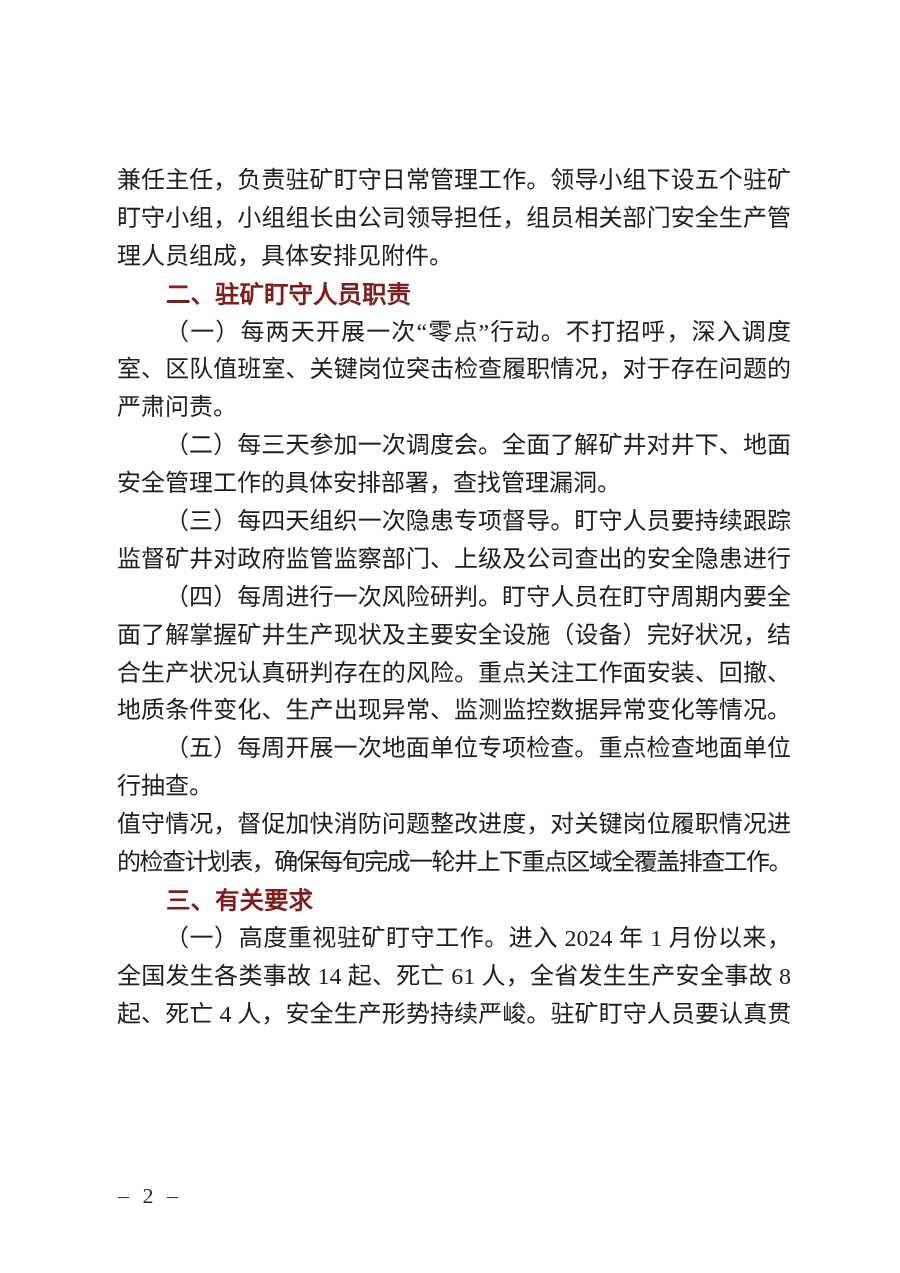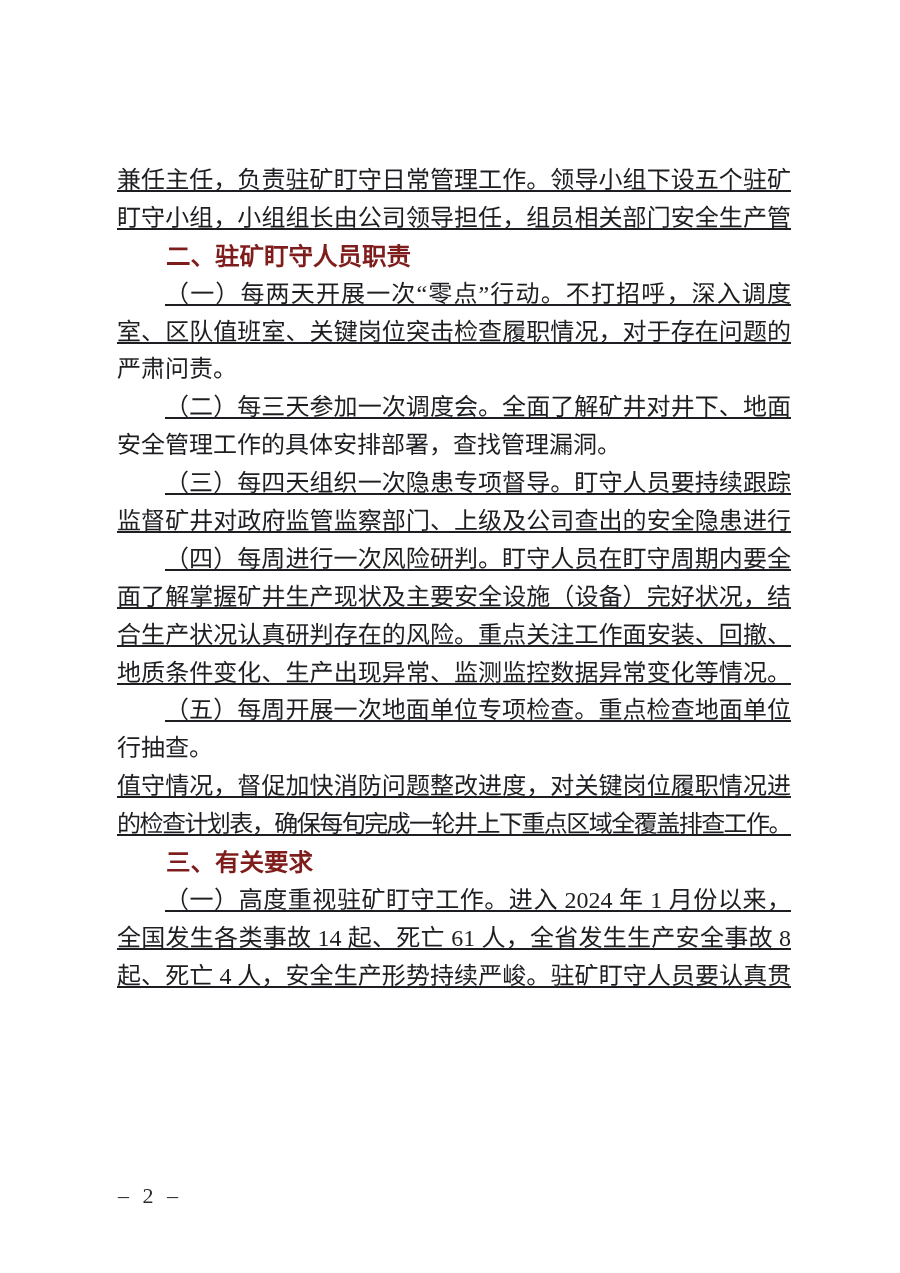--- a/index.html
+++ b/index.html
@@ -25,21 +25,20 @@
     line-height: 37.9px;
   }
   .line {
     height: 37.9px;
     white-space: nowrap;
   }
   .line.fill {
     text-align: justify;
     text-align-last: justify;
     text-justify: inter-character;
-    text-decoration: underline;
   }
   .line.indent {
     text-indent: 2em;
   }
   .line.heading {
     font-family: "Liberation Sans", "DejaVu Sans", sans-serif;
     font-weight: 700;
     font-size: 24.5px;
     color: #7f1d1d;
   }
@@ -53,20 +52,21 @@
     font-family: "Liberation Serif", "DejaVu Serif", serif;
   }
 </style>
 </head>
 <body>
 
 <div class="page">
   <main class="doc" id="doc">
       <div class="line fill">兼任主任，负责驻矿盯守日常管理工作。领导小组下设五个驻矿</div>
       <div class="line fill">盯守小组，小组组长由公司领导担任，组员相关部门安全生产管</div>
+      <div class="line">理人员组成，具体安排见附件。</div>
       <div class="line heading indent">二、驻矿盯守人员职责</div>
       <div class="line indent fill">（一）每两天开展一次“零点”行动。不打招呼，深入调度</div>
       <div class="line fill">室、区队值班室、关键岗位突击检查履职情况，对于存在问题的</div>
       <div class="line">严肃问责。</div>
       <div class="line indent fill">（二）每三天参加一次调度会。全面了解矿井对井下、地面</div>
       <div class="line">安全管理工作的具体安排部署，查找管理漏洞。</div>
       <div class="line indent fill">（三）每四天组织一次隐患专项督导。盯守人员要持续跟踪</div>
       <div class="line fill">监督矿井对政府监管监察部门、上级及公司查出的安全隐患进行</div>
       <div class="line indent fill">（四）每周进行一次风险研判。盯守人员在盯守周期内要全</div>
       <div class="line fill">面了解掌握矿井生产现状及主要安全设施（设备）完好状况，结</div>

